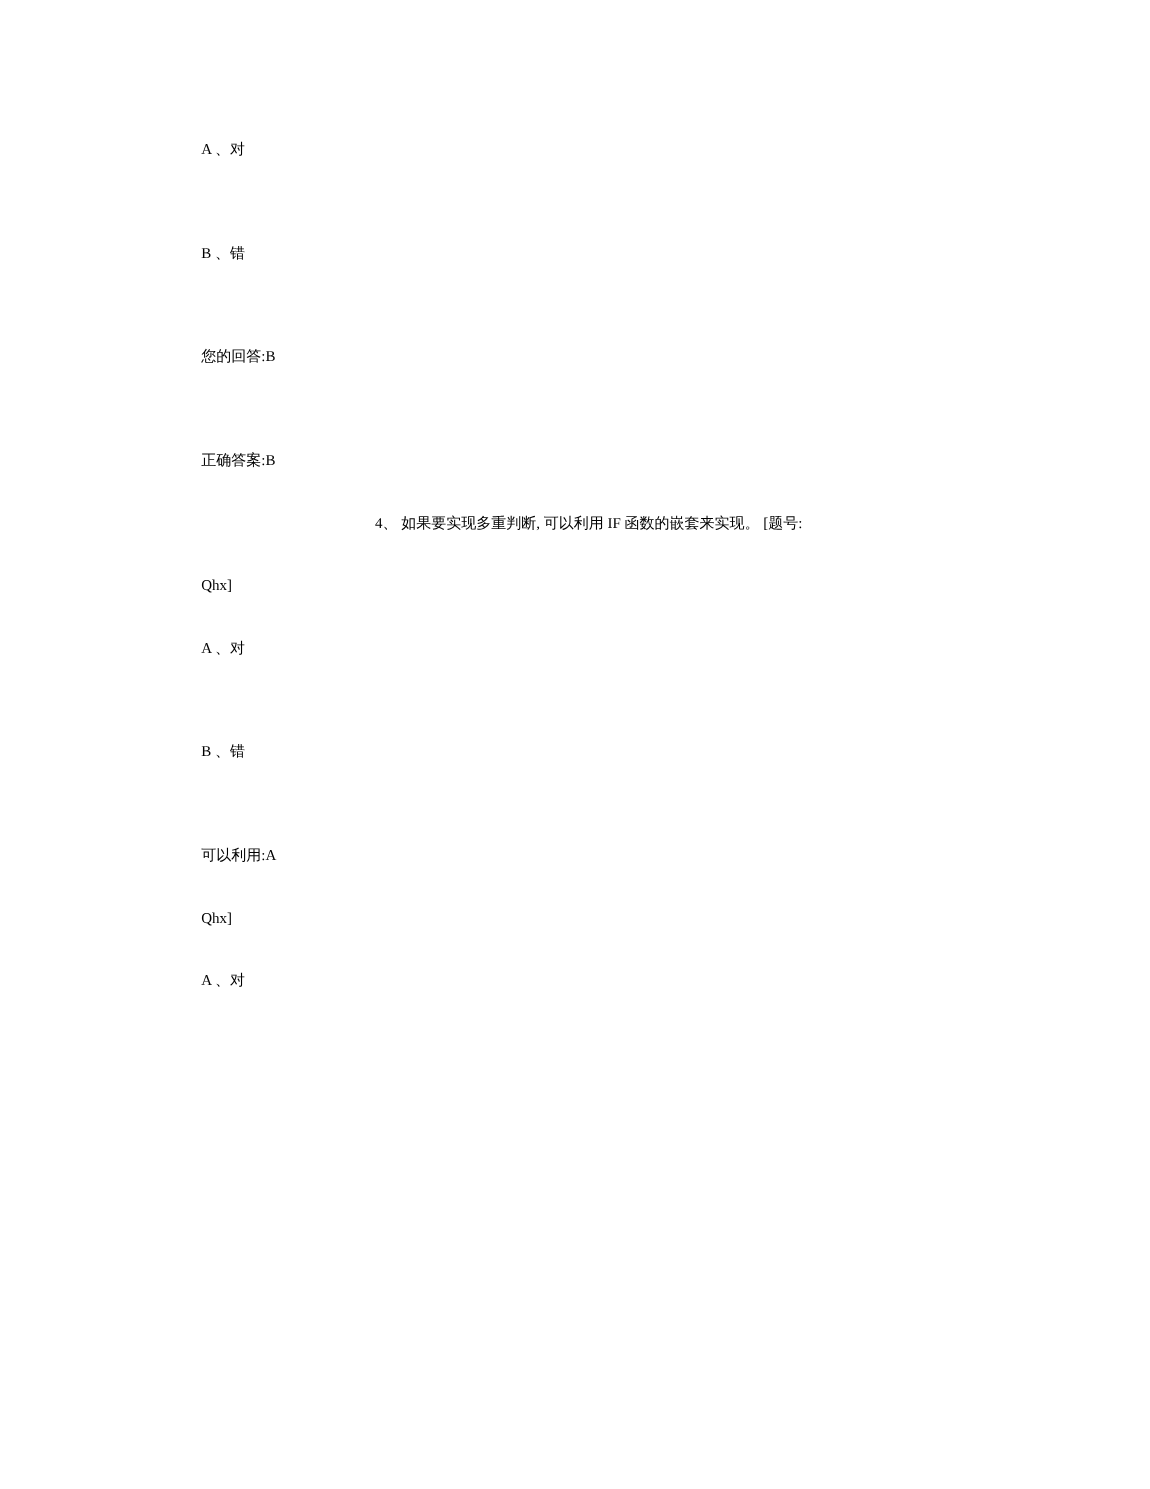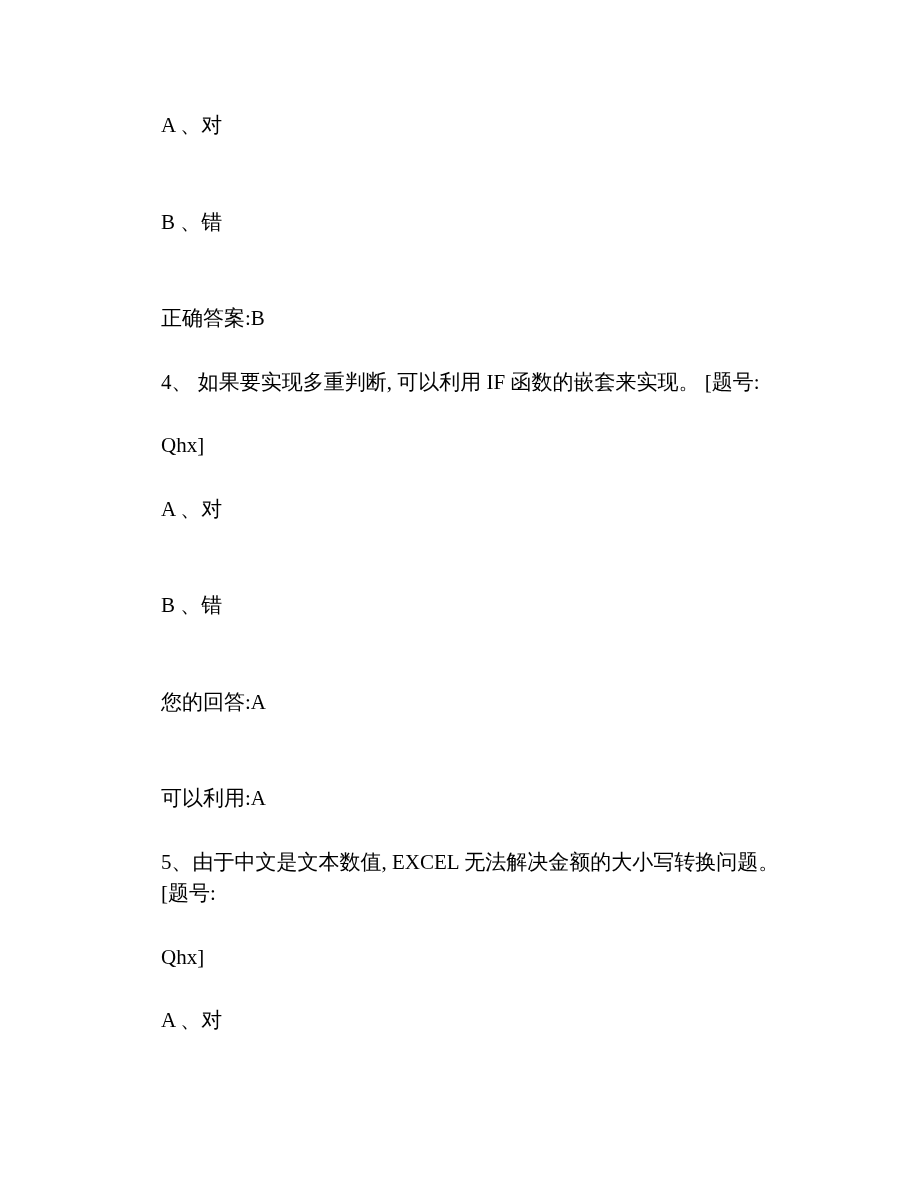--- a/index.html
+++ b/index.html
@@ -13,47 +13,51 @@
       width: 920px;
       height: 1191px;
       position: relative;
     }
     .content {
       position: absolute;
       left: 161px;
       top: 110px;
       width: 620px;
       color: #000000;
-      font-size: 21px;
+      font-size: 12px;
       line-height: 1.5;
     }
     .line {
       margin-bottom: 65px;
     }
     .line-short {
       margin-bottom: 32px;
       margin-top: 28px;
     }
     .line-q {
       margin-bottom: 32px;
+      text-align: center;
     }
   </style>
 </head>
 <body>
 
 <div class="content">
 
   <div class="line">
     <span>A 、对</span>
   </div>
 
   <div class="line">
     <span>B 、错</span>
   </div>
 
+  <div class="line">
+    <span>您的回答:B</span>
+  </div>
 
   <div class="line-short">
     <span>正确答案:B</span>
   </div>
 
   <div class="line-q">
     <span>4、 如果要实现多重判断, 可以利用 IF 函数的嵌套来实现。 [题号:</span>
   </div>
 
   <div class="line-short">
@@ -61,31 +65,25 @@
   </div>
 
   <div class="line">
     <span>A 、对</span>
   </div>
 
   <div class="line">
     <span>B 、错</span>
   </div>
 
-  <div class="line">
-    <span>您的回答:A</span>
-  </div>
 
   <div class="line-short">
     <span>可以利用:A</span>
   </div>
 
-  <div class="line-q">
-    <span>5、由于中文是文本数值, EXCEL 无法解决金额的大小写转换问题。 [题号:</span>
-  </div>
 
   <div class="line-short">
     <span>Qhx]</span>
   </div>
 
   <div class="line">
     <span>A 、对</span>
   </div>
 
 </div>

